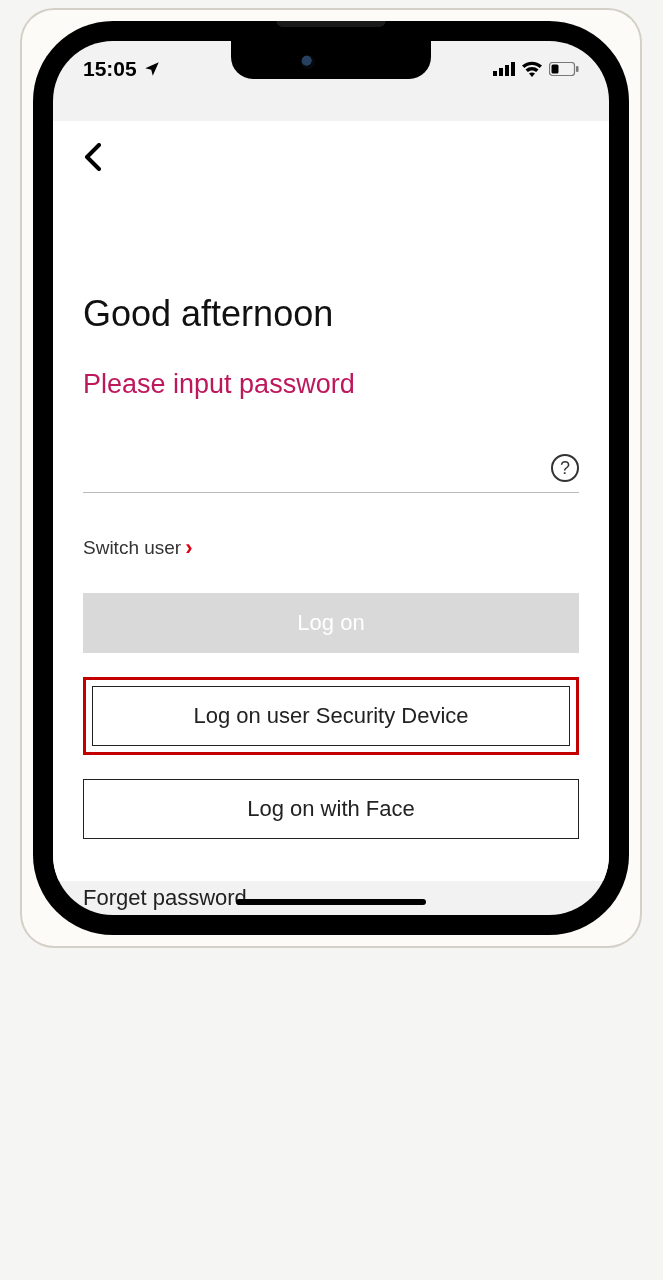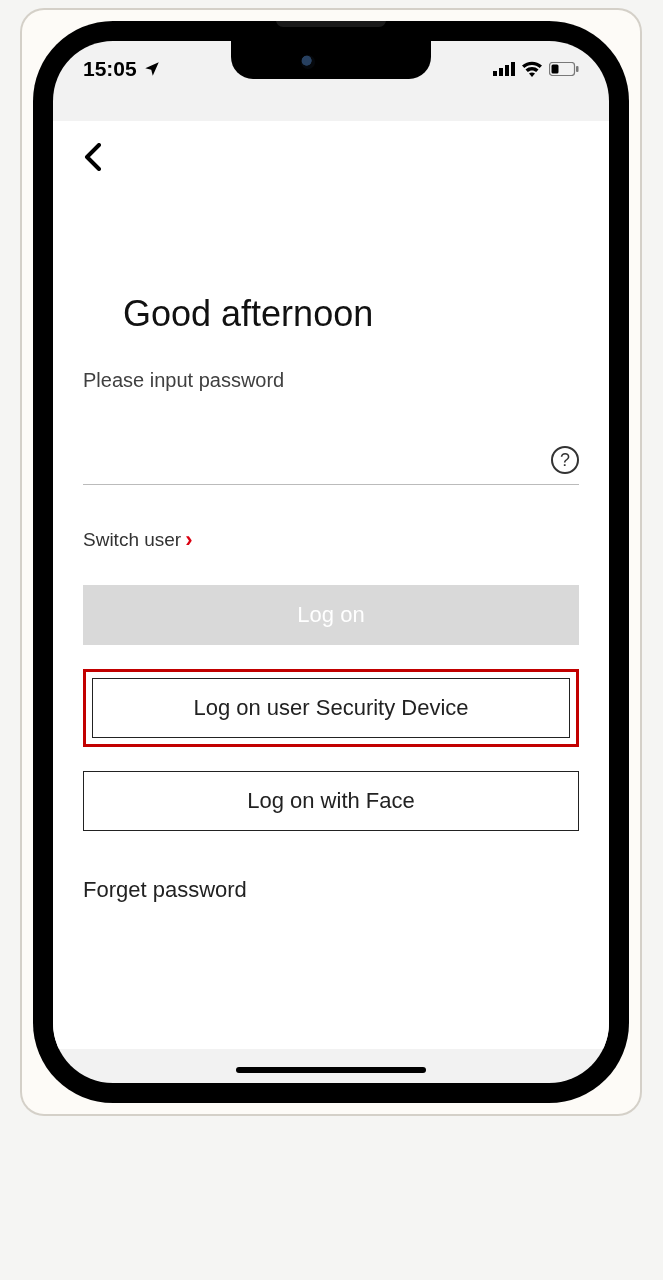--- a/index.html
+++ b/index.html
@@ -1,23 +1,23 @@
 <!DOCTYPE html>
 <html><head>
 <meta charset="utf-8">
 <style>
   * { box-sizing: border-box; margin: 0; padding: 0; }
   html, body { width: 663px; height: 1280px; background: #f5f5f3; font-family: -apple-system, Helvetica, Arial, sans-serif; }
 
   .phone-frame {
     position: absolute;
     left: 22px; top: 10px;
-    width: 618px; height: 1104px;
+    width: 618px; height: 936px;
     background: #fdfbf7;
-    border-radius: 22px;
+    border-radius: 32px;
     box-shadow: 0 0 0 2px #d4d0c8;
   }
   .phone-bezel {
     position: absolute;
     left: 11px; top: 11px; right: 11px; bottom: 11px;
     background: #000;
     border-radius: 80px;
     overflow: hidden;
   }
   .screen {
@@ -75,25 +75,25 @@
     padding: 20px 30px 0 30px;
   }
 
   .back {
     width: 32px; height: 32px; display: flex; align-items: center; justify-content: center;
     margin-left: -6px; cursor: pointer;
   }
 
   .greeting {
     margin-top: 120px;
-    font-size: 36px; font-weight: 400; color: #111; margin-left: 40px;
+    font-size: 36px; font-weight: 400; color: #111;
   }
   .prompt {
     margin-top: 34px;
-    font-size: 20px; color: #404040;
+    font-size: 27px; color: #be185d;
   }
 
   .pw-row {
     margin-top: 54px;
     display: flex; align-items: center;
     border-bottom: 1px solid #bbb;
     padding-bottom: 10px;
   }
   .pw-input {
     flex: 1; border: none; outline: none;

